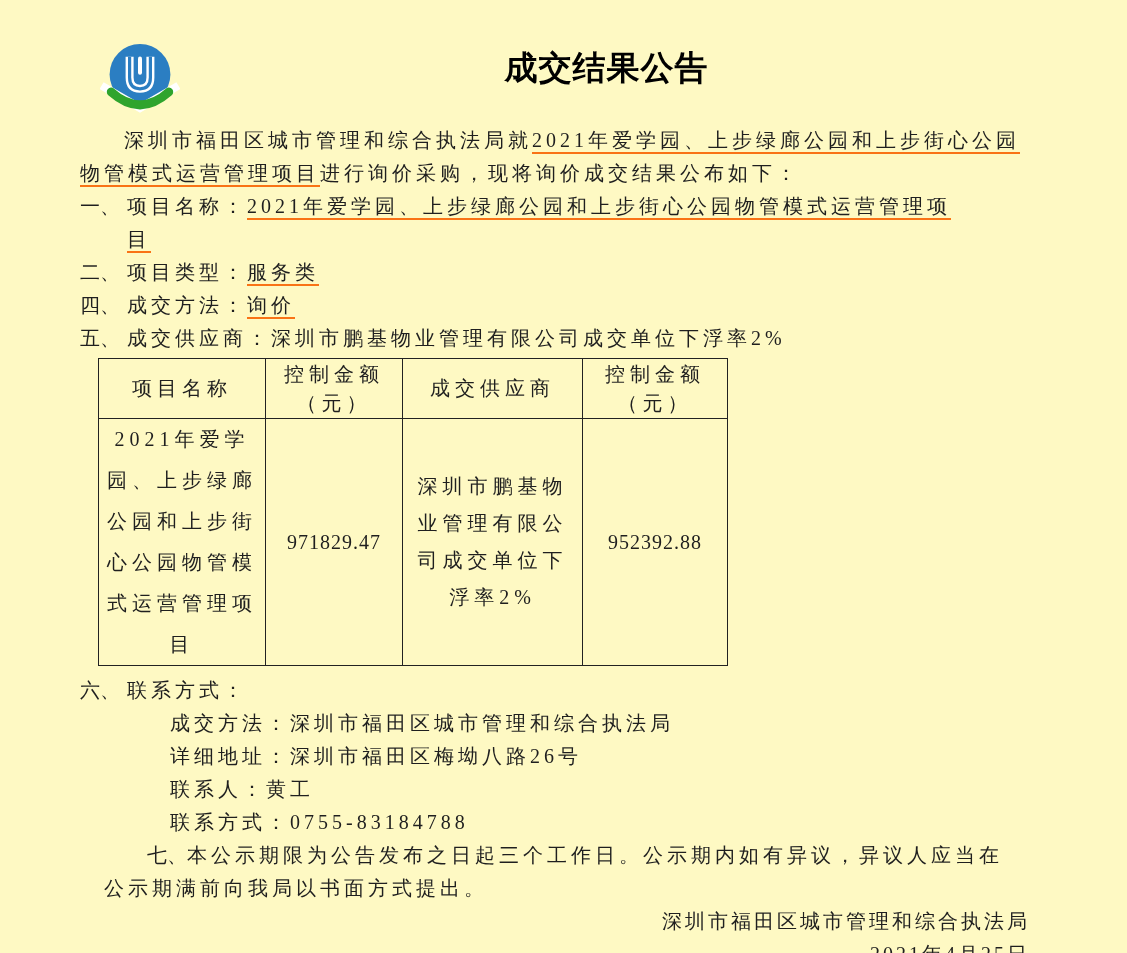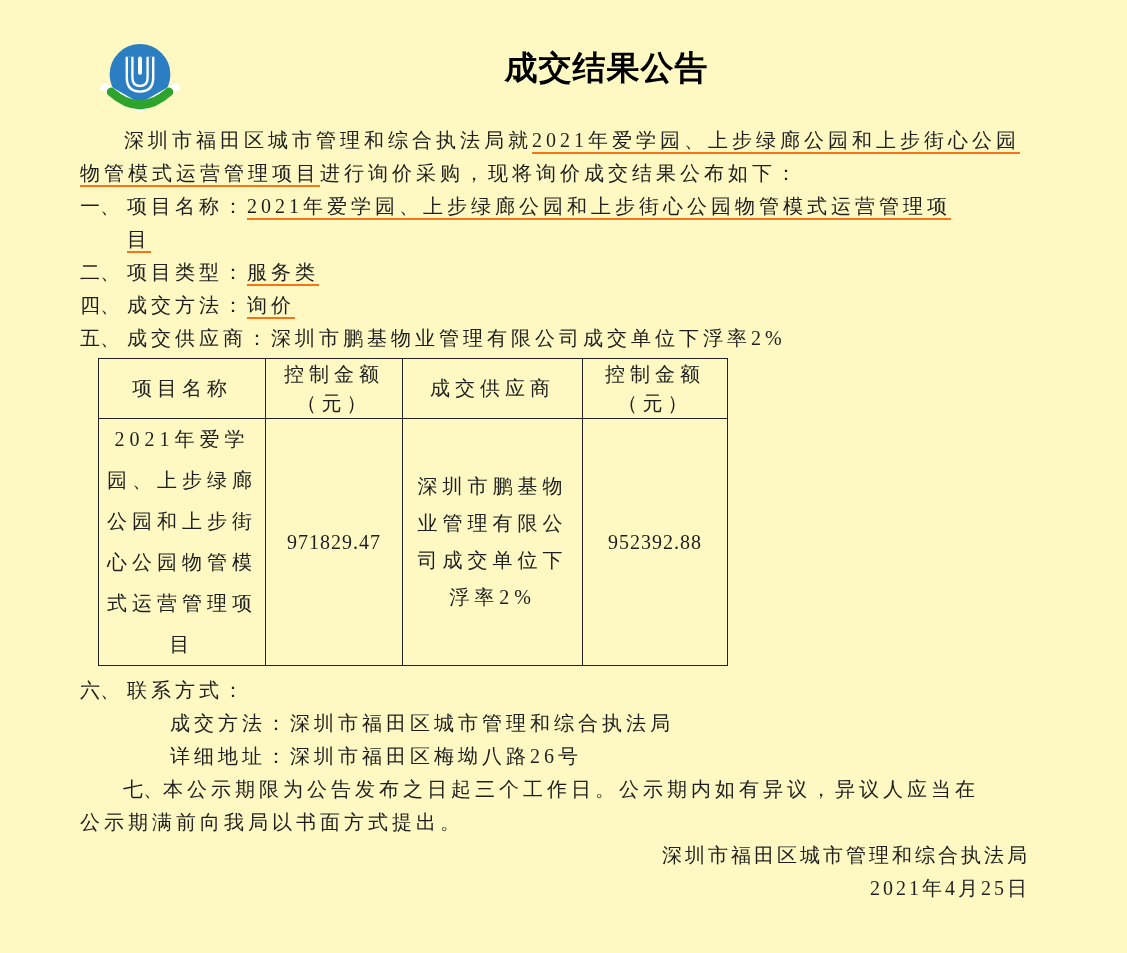--- a/index.html
+++ b/index.html
@@ -46,21 +46,21 @@
   .doc-table td { height:190px; }
   .col-project  { width:167px; }
   .col-control  { width:137px; }
   .col-supplier { width:180px; }
   .col-amount   { width:145px; }
   .cell-cjk-tight { line-height:41px; letter-spacing:5px; }
   .cell-cjk-wide  { line-height:37px; letter-spacing:5px; }
   .cell-num { letter-spacing:1px; line-height:31px; }
   .sec-contact-head { margin-top:8px; }
   .contact-row { display:block; margin-left:90px; line-height:33px; letter-spacing:4px; }
-  .item7 { margin-top:0; }
+  .item7 { margin-top:0;margin-left:24px; }
   .item7 .first { padding-left:43px; }
   .item7 .marker { display:inline-block; width:40px; letter-spacing:0; }
   .footer { text-align:right; padding-right:17px; }
   .footer .line { letter-spacing:3px; }
 </style>
 </head>
 <body>
 
 <div class="page">
 
@@ -133,20 +133,22 @@
     </tbody>
       </table>
 
     <div class="item sec-contact-head">
       <span class="line"><span class="marker">六、</span><span>联系方式：</span></span>
     </div>
 
     <div>
       <span class="contact-row"><span>成交方法：</span><span>深圳市福田区城市管理和综合执法局</span></span>
       <span class="contact-row"><span>详细地址：</span><span>深圳市福田区梅坳八路26号</span></span>
+      <span class="contact-row"><span>联系人：</span><span>黄工</span></span>
+      <span class="contact-row"><span>联系方式：</span><span>0755-83184788</span></span>
     </div>
 
     <div class="item7">
       <span class="line first"><span class="marker">七、</span><span>本公示期限为公告发布之日起三个工作日。公示期内如有异议，异议人应当在</span></span>
       <span class="line"><span>公示期满前向我局以书面方式提出。</span></span>
     </div>
 
     <div class="footer">
       <span class="line">深圳市福田区城市管理和综合执法局</span>
       <span class="line">2021年4月25日</span>

